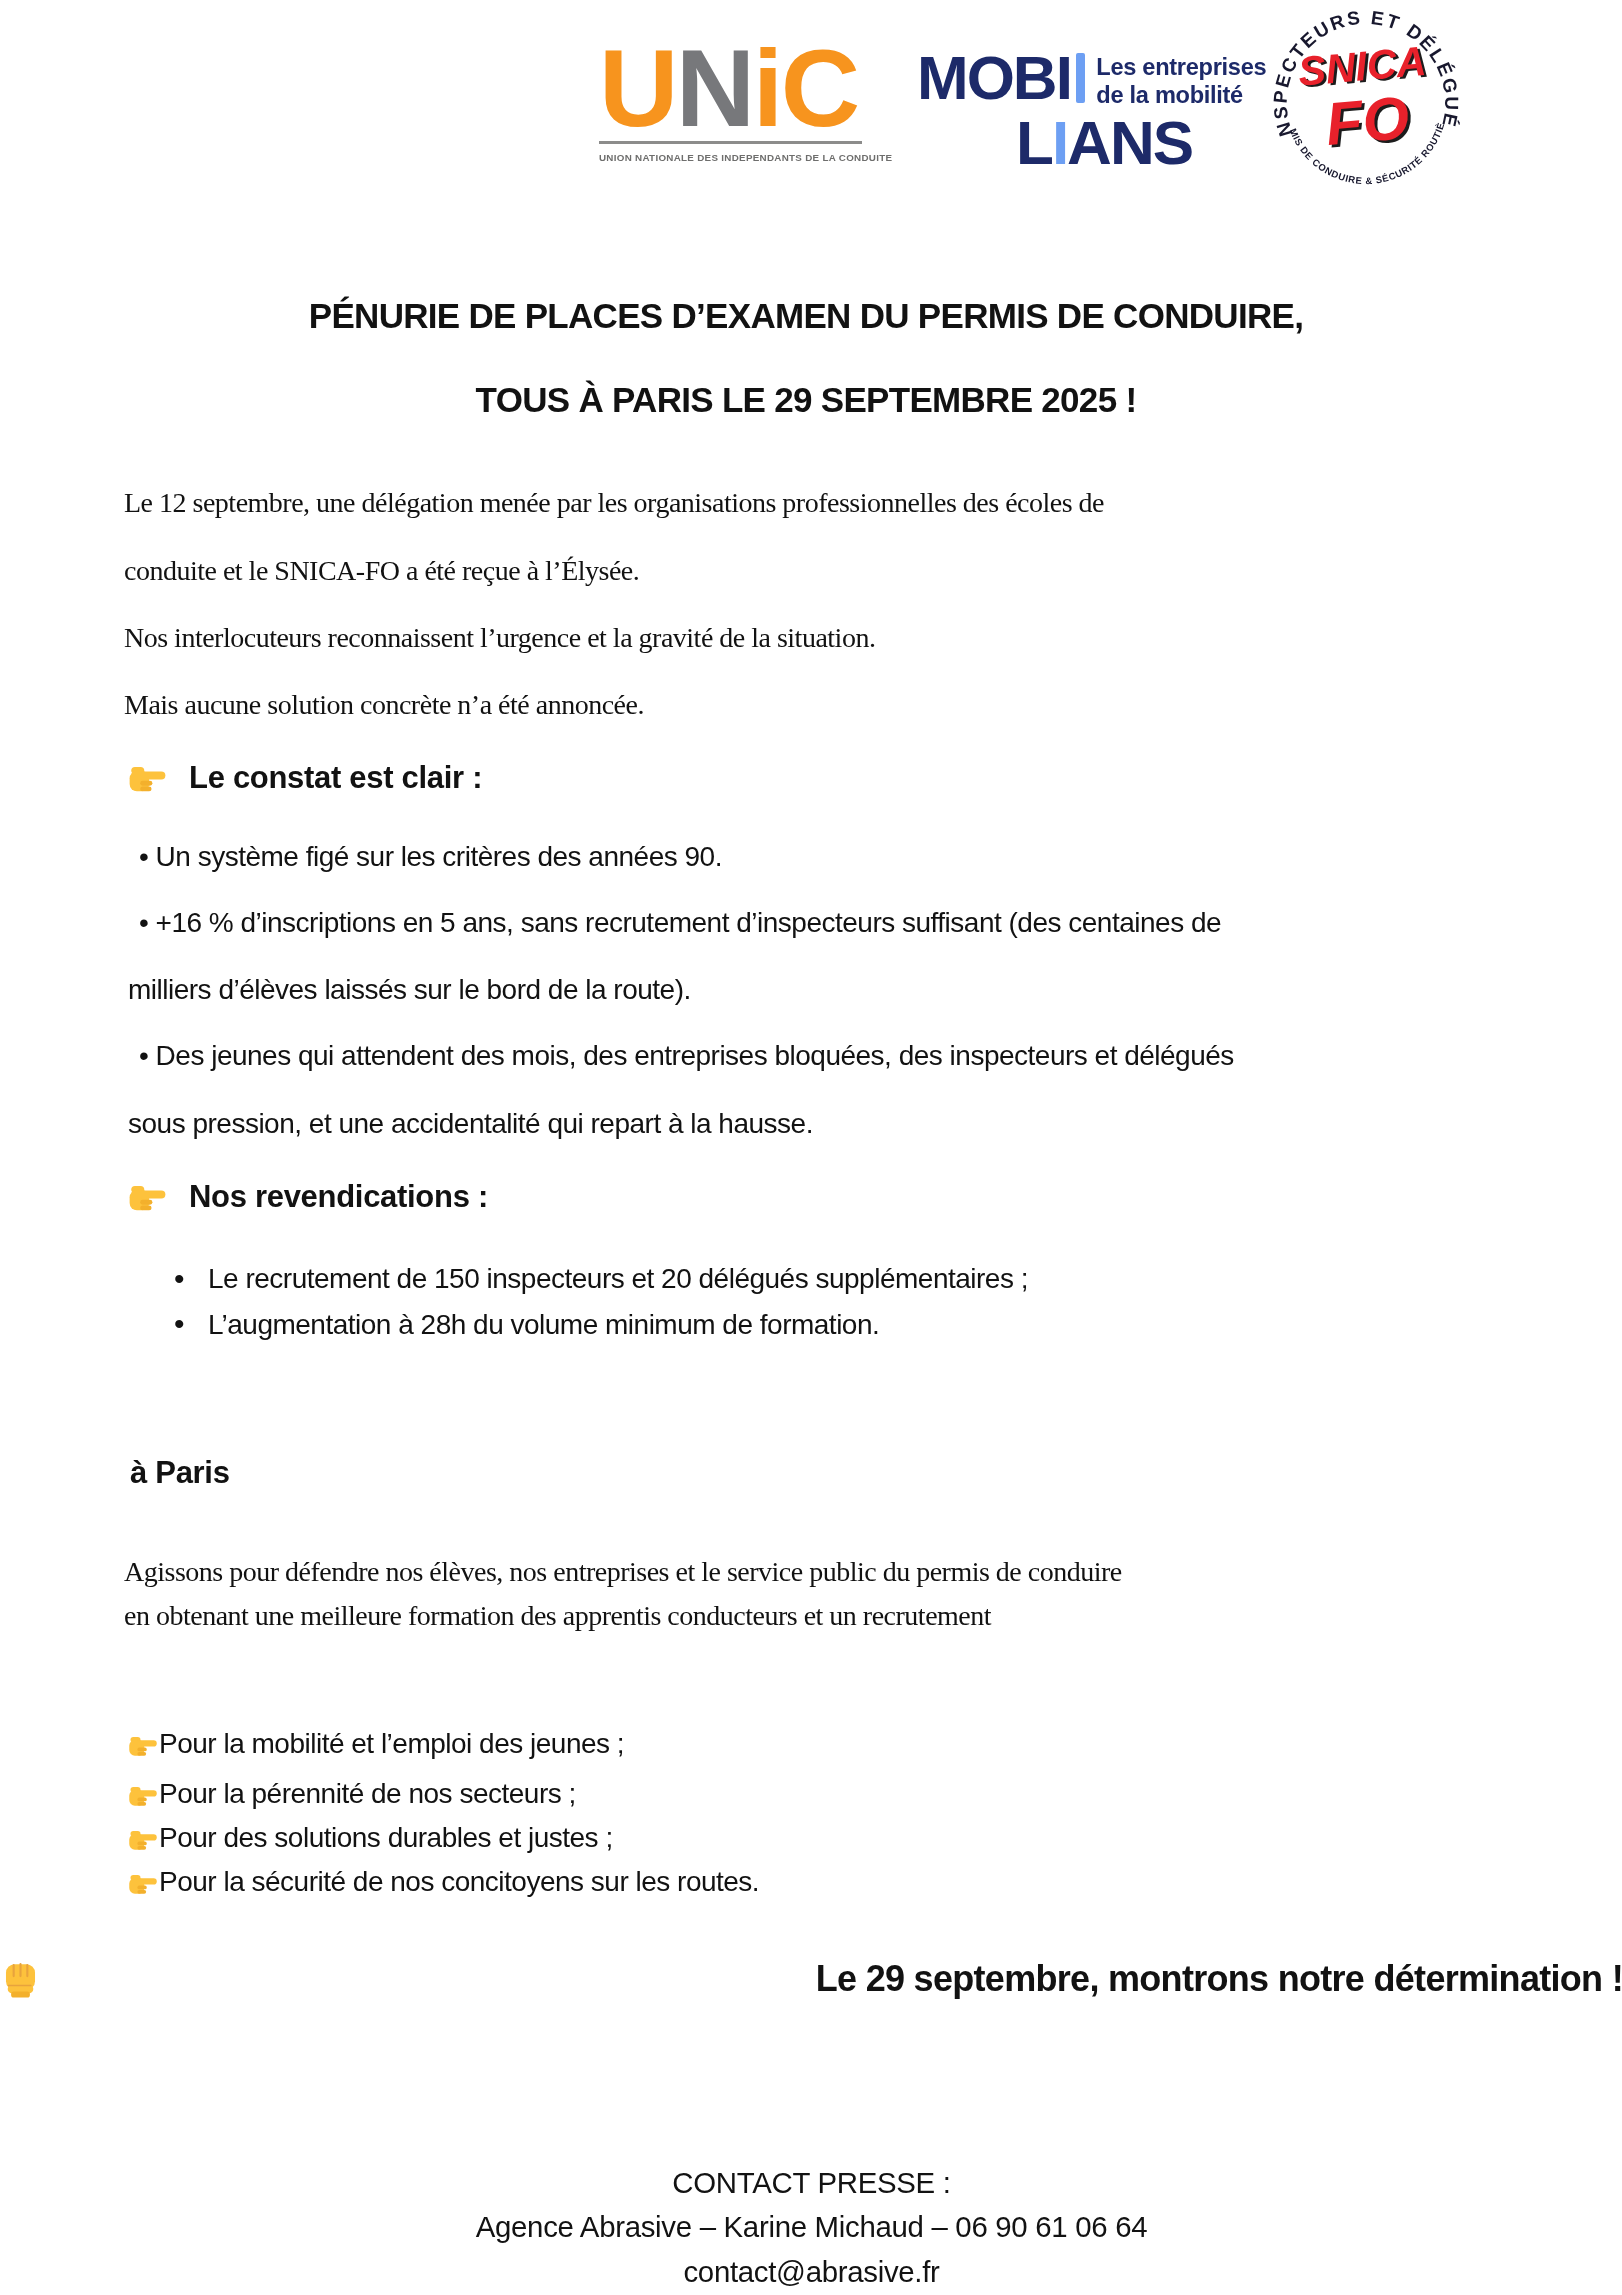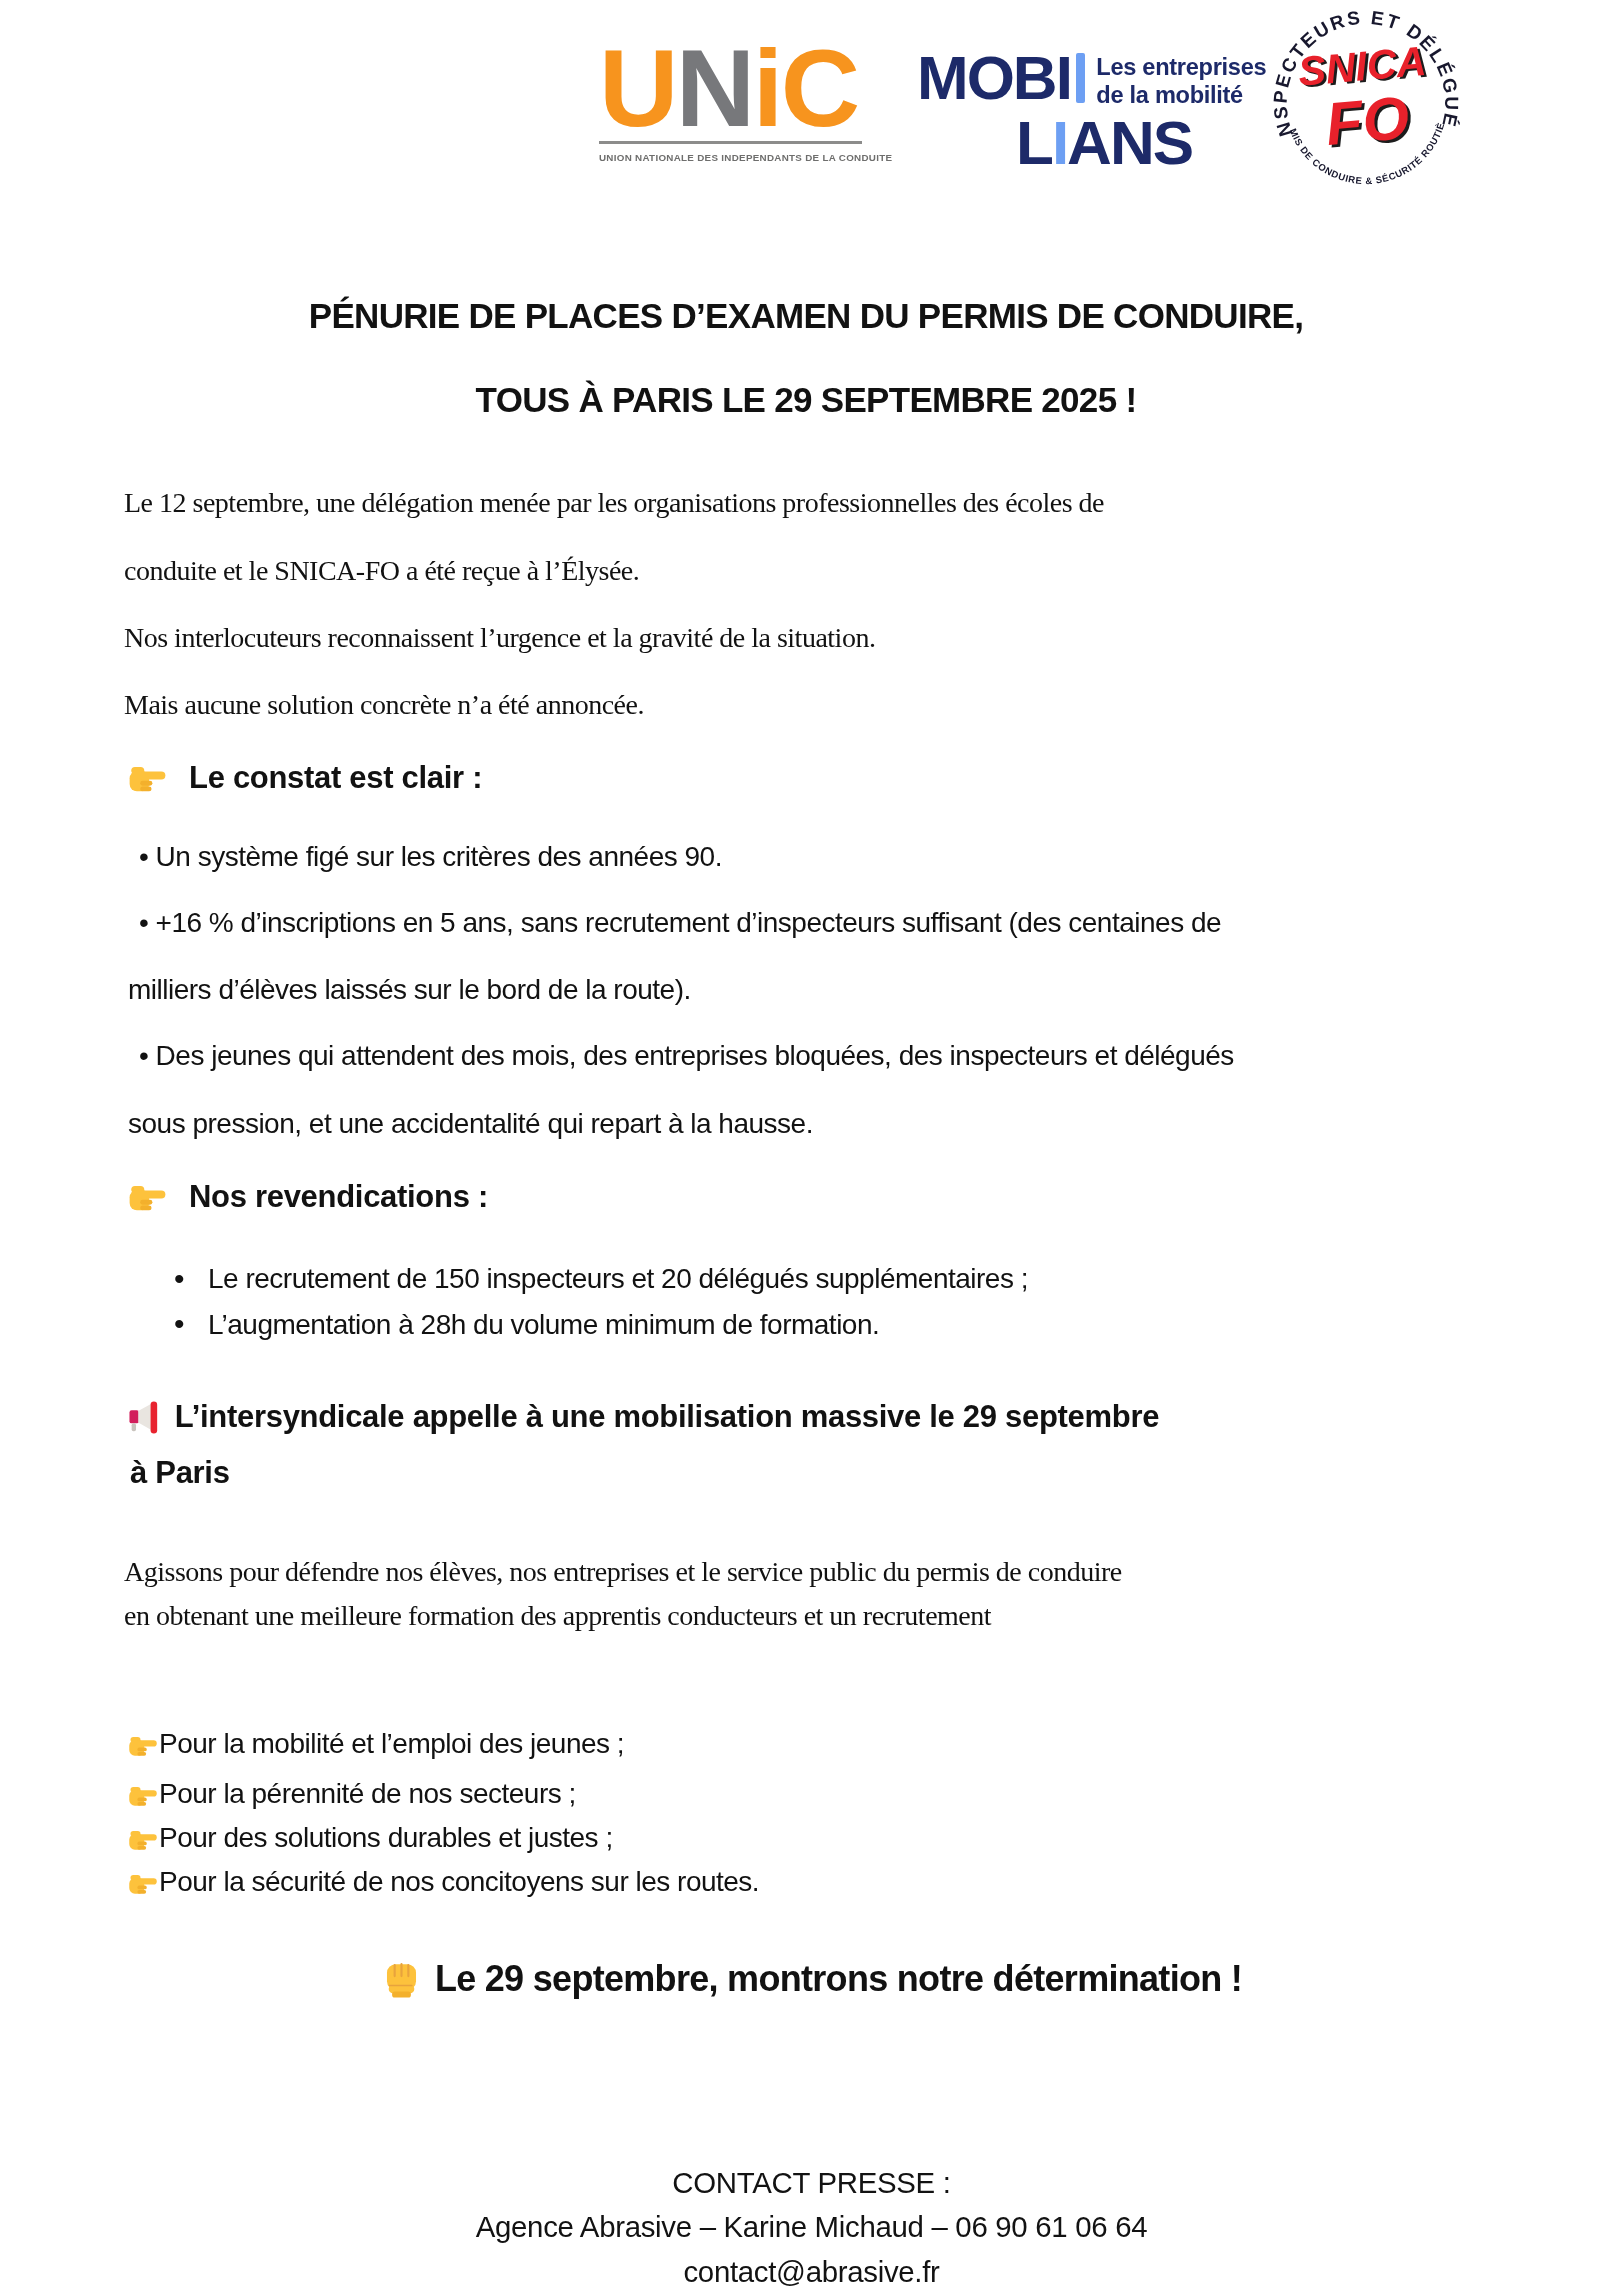--- a/index.html
+++ b/index.html
@@ -29,21 +29,21 @@
   .title{left:0;top:296px;width:1612px;text-align:center;font-size:35px;font-weight:700;letter-spacing:-0.7px;}
   .title2{top:380px;}
   .body-line{font-size:28px;letter-spacing:-0.5px;}
   .lmargin{left:124px;font-family:Liberation Serif, serif;}
   .heading{display:flex;align-items:center;gap:22px;font-size:31px;font-weight:700;letter-spacing:-0.3px;}
   .icon60{width:39px;height:39px;flex:0 0 auto;}
   .icon54{width:35px;height:35px;flex:0 0 auto;}
   .icon46{width:30px;height:30px;flex:0 0 auto;}
   .icon62{width:41px;height:41px;flex:0 0 auto;}
   .pour-row{display:flex;align-items:flex-end;gap:1px;}
-  .closing{left:0;top:1958px;width:1623px;display:flex;justify-content:center;align-items:center;gap:13px;
+  .closing{left:0;top:1958px;width:1623px;display:flex;justify-content:space-between;align-items:center;gap:13px;
            font-size:36px;font-weight:700;letter-spacing:-0.7px;}
   .contact{left:0;width:1623px;text-align:center;font-size:29.4px;letter-spacing:-0.3px;}
   .marker{position:absolute;left:174px;font-size:30px;}
   .list-text{position:absolute;left:208px;font-size:28px;letter-spacing:-0.5px;white-space:nowrap;}
   .badge-arc{font-size:29px;font-weight:800;letter-spacing:3.5px;fill:#18182e;}
   .badge-arc-b{font-size:14.5px;font-weight:800;letter-spacing:1px;fill:#18182e;}
   .badge-name{font-size:63px;font-weight:900;font-style:italic;fill:#e8212b;}
   .badge-name-sh{font-size:63px;font-weight:900;font-style:italic;fill:#1c1c1c;}
   .badge-fo{font-size:92px;font-weight:900;font-style:italic;fill:#e8212b;}
   .badge-fo-sh{font-size:92px;font-weight:900;font-style:italic;fill:#1c1c1c;}
@@ -137,26 +137,20 @@
     <svg class="icon60" viewBox="0 0 60 60" width="39" height="39">
         <use href="#sym-hand"></use>
       </svg>
     <span>Nos revendications :</span>
   </div>
   <span class="marker" style="top:1262px">•</span>
   <span class="list-text" style="top:1263px">Le recrutement de 150 inspecteurs et 20 délégués supplémentaires ;</span>
   <span class="marker" style="top:1307px">•</span>
   <span class="list-text" style="top:1309px">L’augmentation à 28h du volume minimum de formation.</span>
 
-  <div class="abs heading" style="left:128px;top:1399px;gap:11.8px">
-    <svg class="icon54" viewBox="0 0 54 54" width="35" height="35">
-        <use href="#sym-megaphone"></use>
-      </svg>
-    <span>L’intersyndicale appelle à une mobilisation massive le 29 septembre</span>
-  </div>
   <div class="abs" style="left:130px;top:1455px;font-size:31px;font-weight:700;letter-spacing:-0.3px">à Paris</div>
 
   <div class="abs body-line lmargin" style="top:1556px">Agissons pour défendre nos élèves, nos entreprises et le service public du permis de conduire</div>
   <div class="abs body-line lmargin" style="top:1600px">en obtenant une meilleure formation des apprentis conducteurs et un recrutement</div>
 
   <div class="abs pour-row" style="left:128px;top:1728px">
     <svg class="icon46" viewBox="0 0 46 46" width="30" height="30">
         <use href="#sym-hand"></use>
       </svg>
     <span class="body-line">Pour la mobilité et l’emploi des jeunes ;</span>

